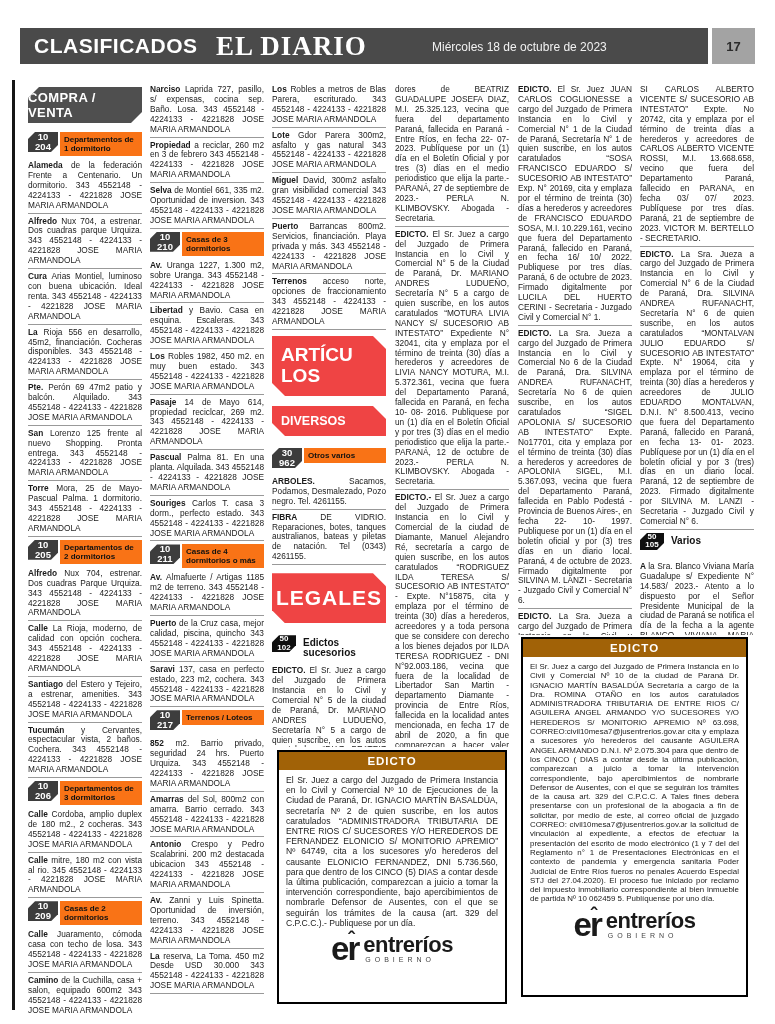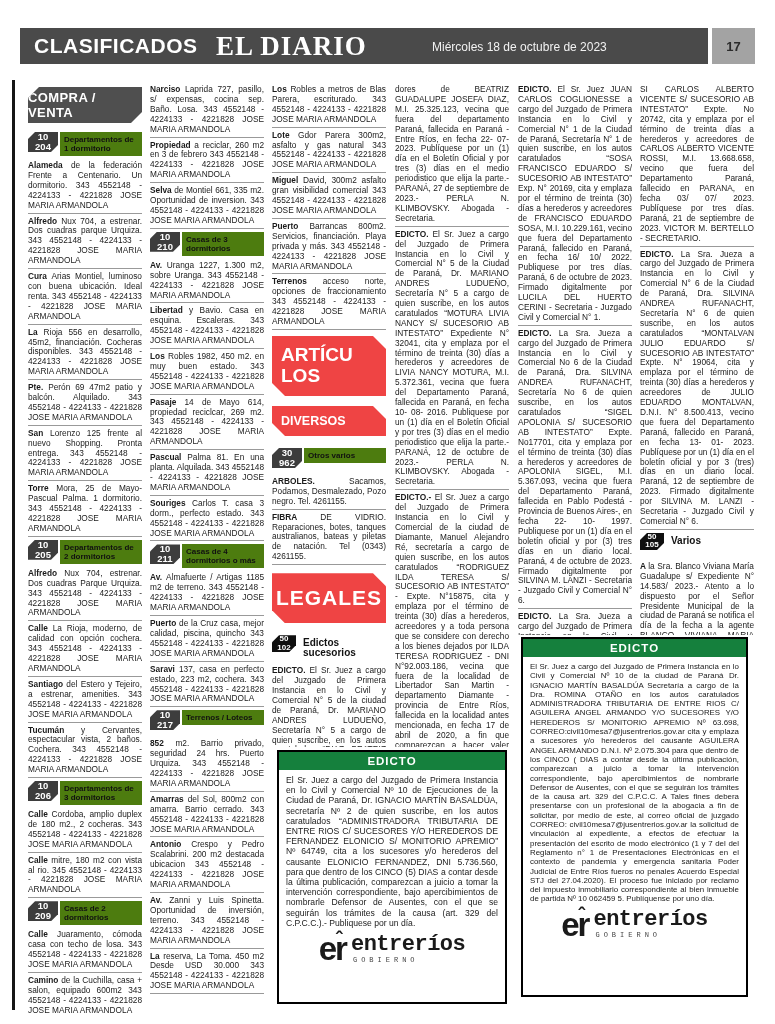--- a/index.html
+++ b/index.html
@@ -20,40 +20,40 @@
   p.ad,p.legal{margin:0 0 3px 0;padding:0 0 2px 0;font-size:8.3px;line-height:9.9px;
                text-align:justify;border-bottom:1px solid #999;}
   p.ad b,p.legal b{font-weight:bold;}
   .cv-box{height:36px;margin:2px 0 9px 0;background:#4f4f4f;color:#fff;display:flex;align-items:center;
           justify-content:center;font-weight:800;font-size:13px;letter-spacing:.4px;
           clip-path:polygon(11px 0,100% 0,100% calc(100% - 11px),calc(100% - 11px) 100%,0 100%,0 11px);}
   .badge{display:flex;align-items:flex-start;margin:3px 0 5px 0;min-height:24px;border-radius:6px;}
   .badge-num{width:30px;background:#3d3d3d;color:#fff;font-weight:bold;font-size:9.5px;line-height:10px;
              display:flex;flex-direction:column;align-items:center;justify-content:center;
              clip-path:polygon(7px 0,100% 0,100% calc(100% - 7px),calc(100% - 7px) 100%,0 100%,0 7px);}
-  .badge-label{flex:1;background:#4d7c0f;margin-left:2px;padding:3px 4px;font-weight:bold;
+  .badge-label{flex:1;background:#f97316;margin-left:2px;padding:3px 4px;font-weight:bold;
                font-size:8px;line-height:9px;display:flex;flex-direction:column;justify-content:center;color:#111;}
   .badge.black .badge-num{width:24px;background:#0f0f0f;font-size:8px;line-height:8.5px;}
   .badge.black .badge-label{background:transparent;font-size:10px;line-height:10px;padding-left:5px;}
   .sec-box{background:#ef4444;color:#fff;font-weight:800;white-space:pre-line;
            clip-path:polygon(0 0,calc(100% - 13px) 0,100% 13px,100% 100%,13px 100%,0 calc(100% - 13px));}
   .sec-box.art{height:60px;font-size:19px;line-height:21px;padding:8px 0 0 9px;margin:6px 0 10px 0;box-sizing:border-box;}
   .sec-box.div{height:30px;font-size:12.5px;display:flex;align-items:center;padding-left:9px;margin:4px 0 12px 0;box-sizing:border-box;}
   .sec-box.leg{height:50px;font-size:21px;display:flex;align-items:center;justify-content:center;margin:8px 0 12px 0;letter-spacing:1px;}
   
   .edicto-box{position:absolute;background:#fff;border:2px solid #000;box-sizing:border-box;z-index:3;}
-  .eb-head{background:#15803d;color:#fff;font-weight:bold;font-size:11.5px;text-align:center;
+  .eb-head{background:#a16207;color:#fff;font-weight:bold;font-size:11.5px;text-align:center;
            padding:3px 0;letter-spacing:1px;}
   .eb-body{padding:5px 7px 3px 7px;text-align:justify;}
   #box1 .eb-body{font-size:8.6px;line-height:10.2px;}
   #box2 .eb-body{font-size:7.9px;line-height:9.3px;}
   .logo{display:flex;align-items:center;justify-content:center;margin-top:3px;}
   .logo-mark{position:relative;font-weight:900;font-size:33px;letter-spacing:-2px;line-height:30px;}
   .logo-caret{position:absolute;top:-10px;left:17px;font-size:20px;font-weight:900;}
-  .logo-right{margin-left:5px;font-family:Liberation Mono, monospace;}
+  .logo-right{margin-left:5px;}
   .logo-name{font-weight:900;font-size:22px;line-height:20px;letter-spacing:-.5px;}
   .logo-sub{font-size:7px;letter-spacing:4px;color:#444;margin-top:1px;padding-left:2px;}
 </style>
 </head>
 <body>
 
 <div class="page">
   <div class="masthead-bar"></div>
   <div class="mh-section">CLASIFICADOS</div>
   <div class="mh-title">EL DIARIO</div>

